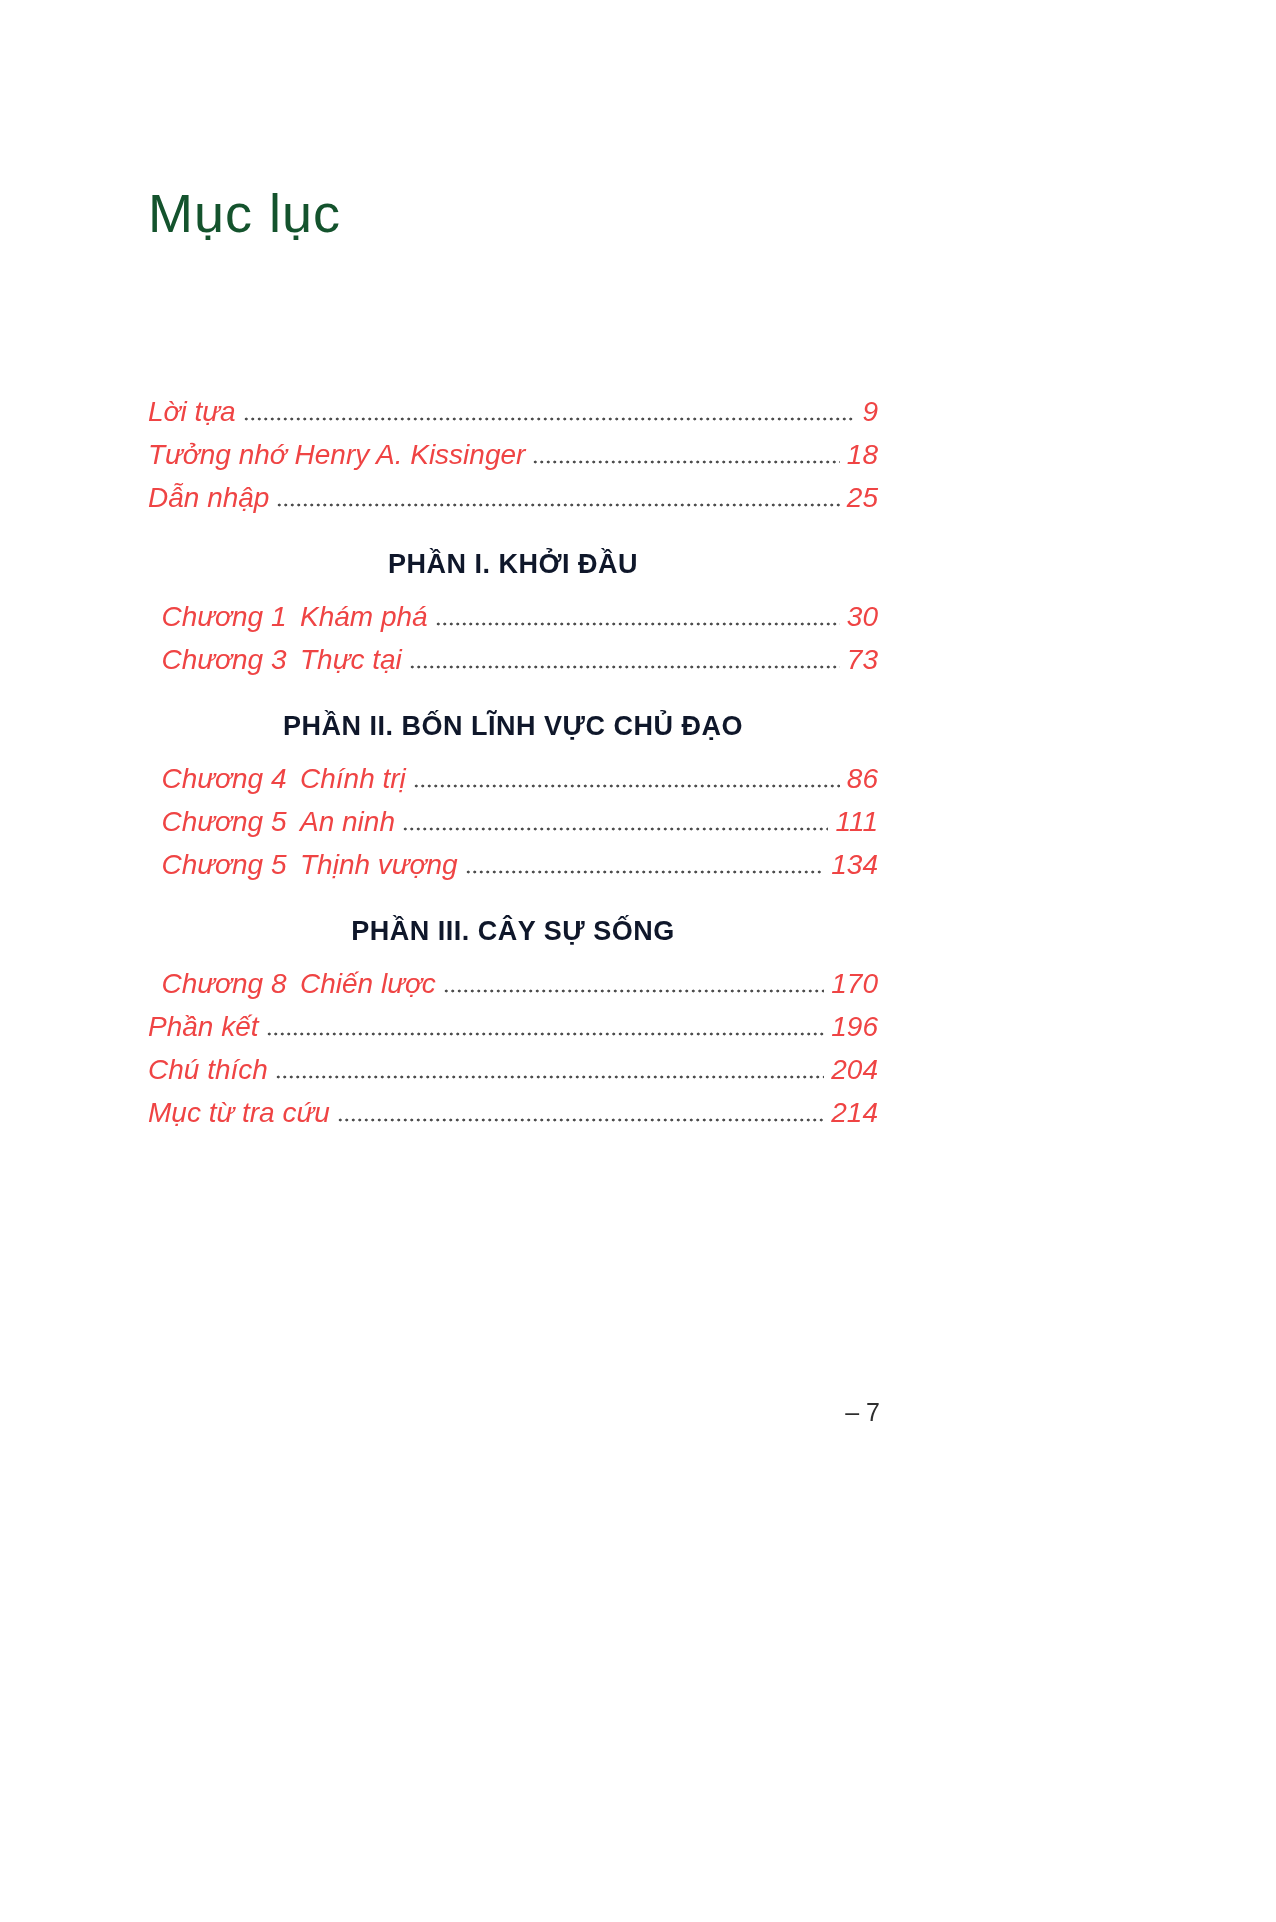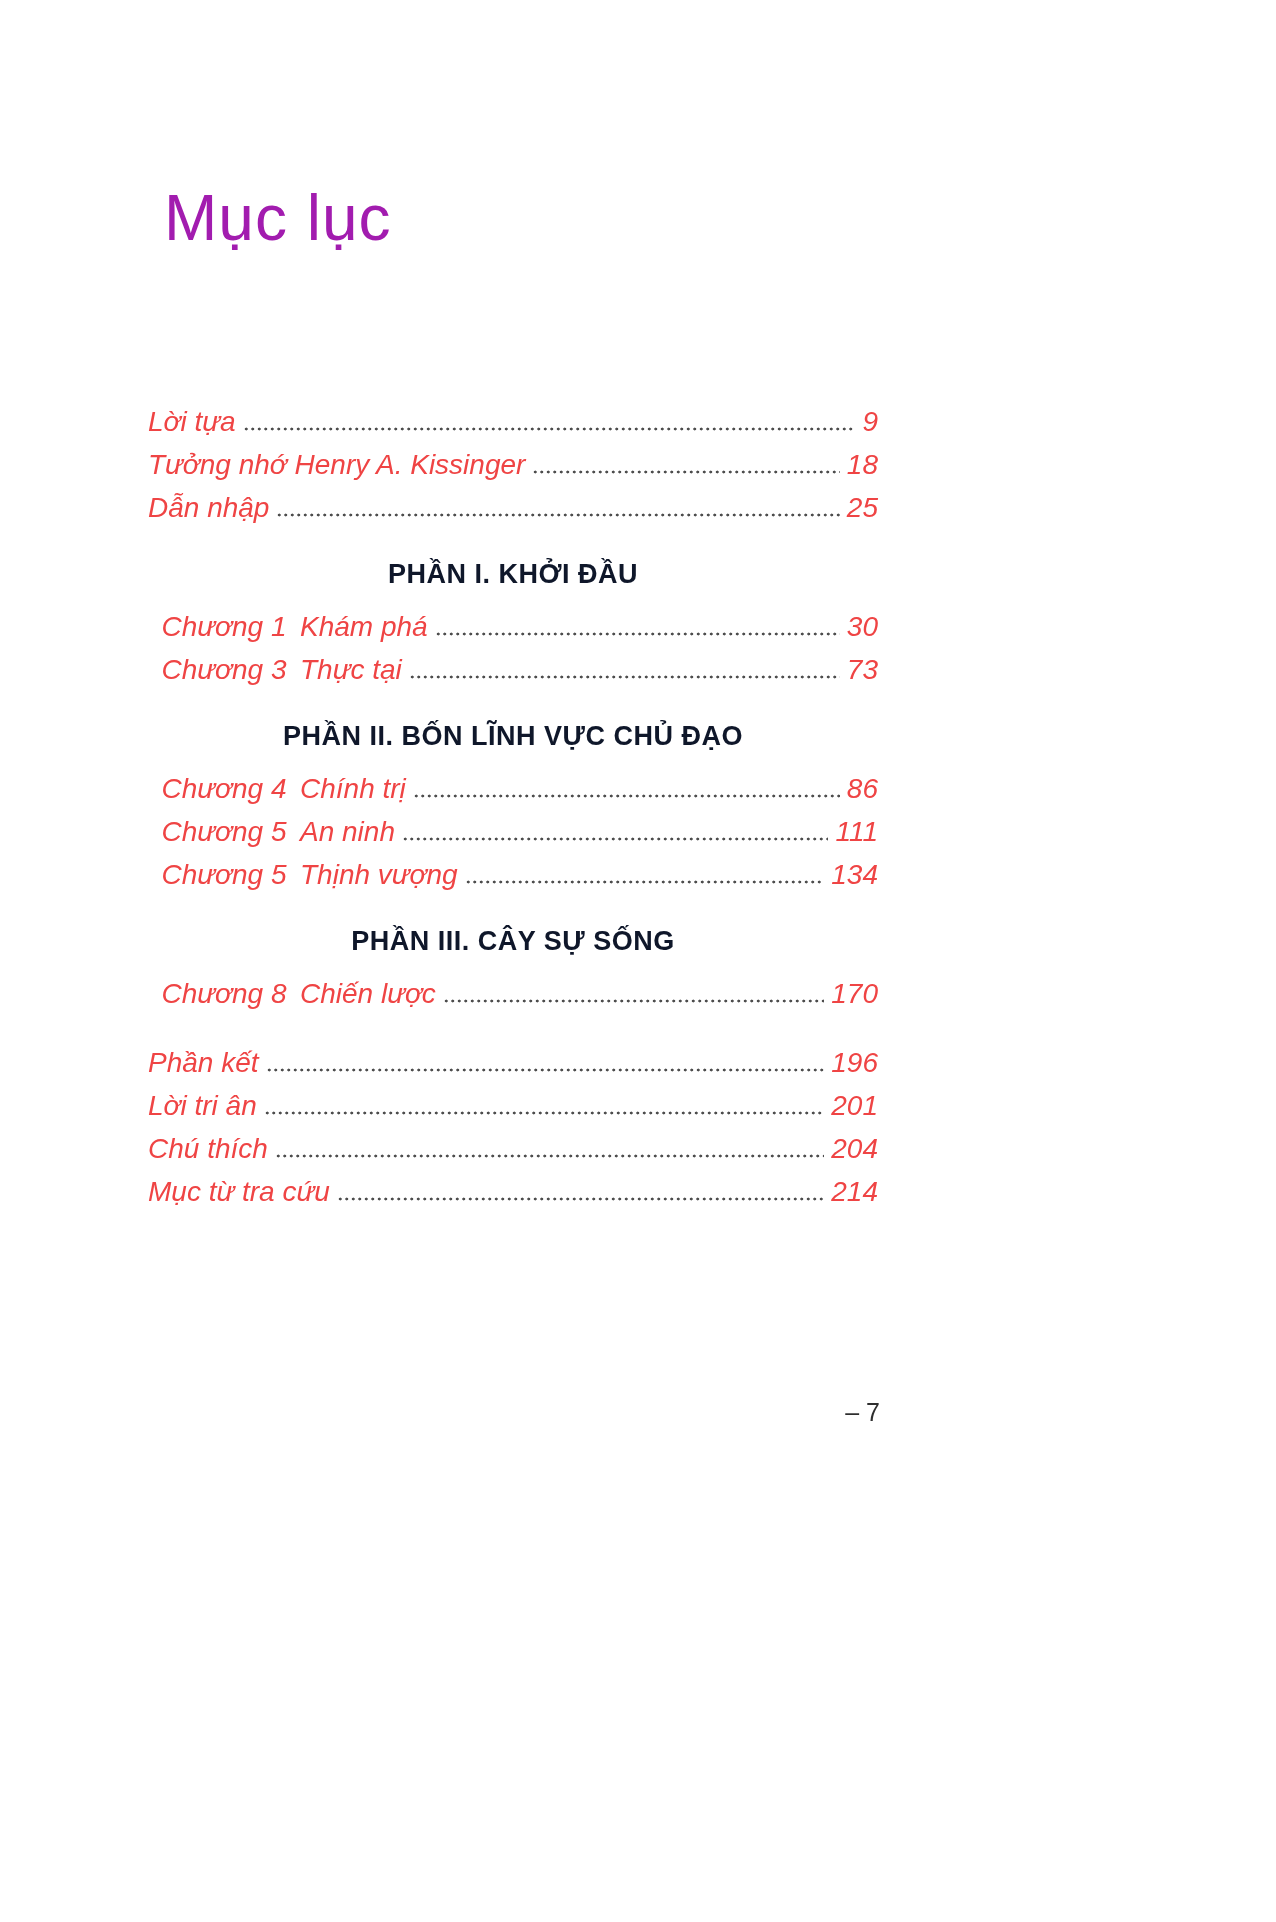--- a/index.html
+++ b/index.html
@@ -13,29 +13,29 @@
     color: #2e2e2e;
     overflow: hidden;
   }
   .content {
     position: absolute;
     left: 148px;
     top: 0;
     width: 730px;
   }
   .title {
-    margin: 186px 0 0 16px;
-    font-size: 64px;
+    margin: 186px 0 0 0;
+    font-size: 54px;
     font-weight: 300;
     letter-spacing: 1px;
-    color: #a21caf;
+    color: #14532d;
     line-height: 1;
   }
   .front-matter { margin-top: 150px; }
-  .back-matter  { margin-top: 26px; }
+  .back-matter  { }
   .row {
     display: flex;
     align-items: baseline;
     height: 43px;
     line-height: 43px;
     font-size: 28px;
     color: #ef4444;
     font-style: italic;
   }
   .chapter-label {
@@ -150,25 +150,20 @@
       </div>
     </div>
 
     <div class="back-matter">
       <div class="row">
         <span class="entry-label">Phần kết</span>
         <span class="dots"></span>
         <span class="pagenum">196</span>
       </div>
       <div class="row">
-        <span class="entry-label">Lời tri ân</span>
-        <span class="dots"></span>
-        <span class="pagenum">201</span>
-      </div>
-      <div class="row">
         <span class="entry-label">Chú thích</span>
         <span class="dots"></span>
         <span class="pagenum">204</span>
       </div>
       <div class="row">
         <span class="entry-label">Mục từ tra cứu</span>
         <span class="dots"></span>
         <span class="pagenum">214</span>
       </div>
     </div>

